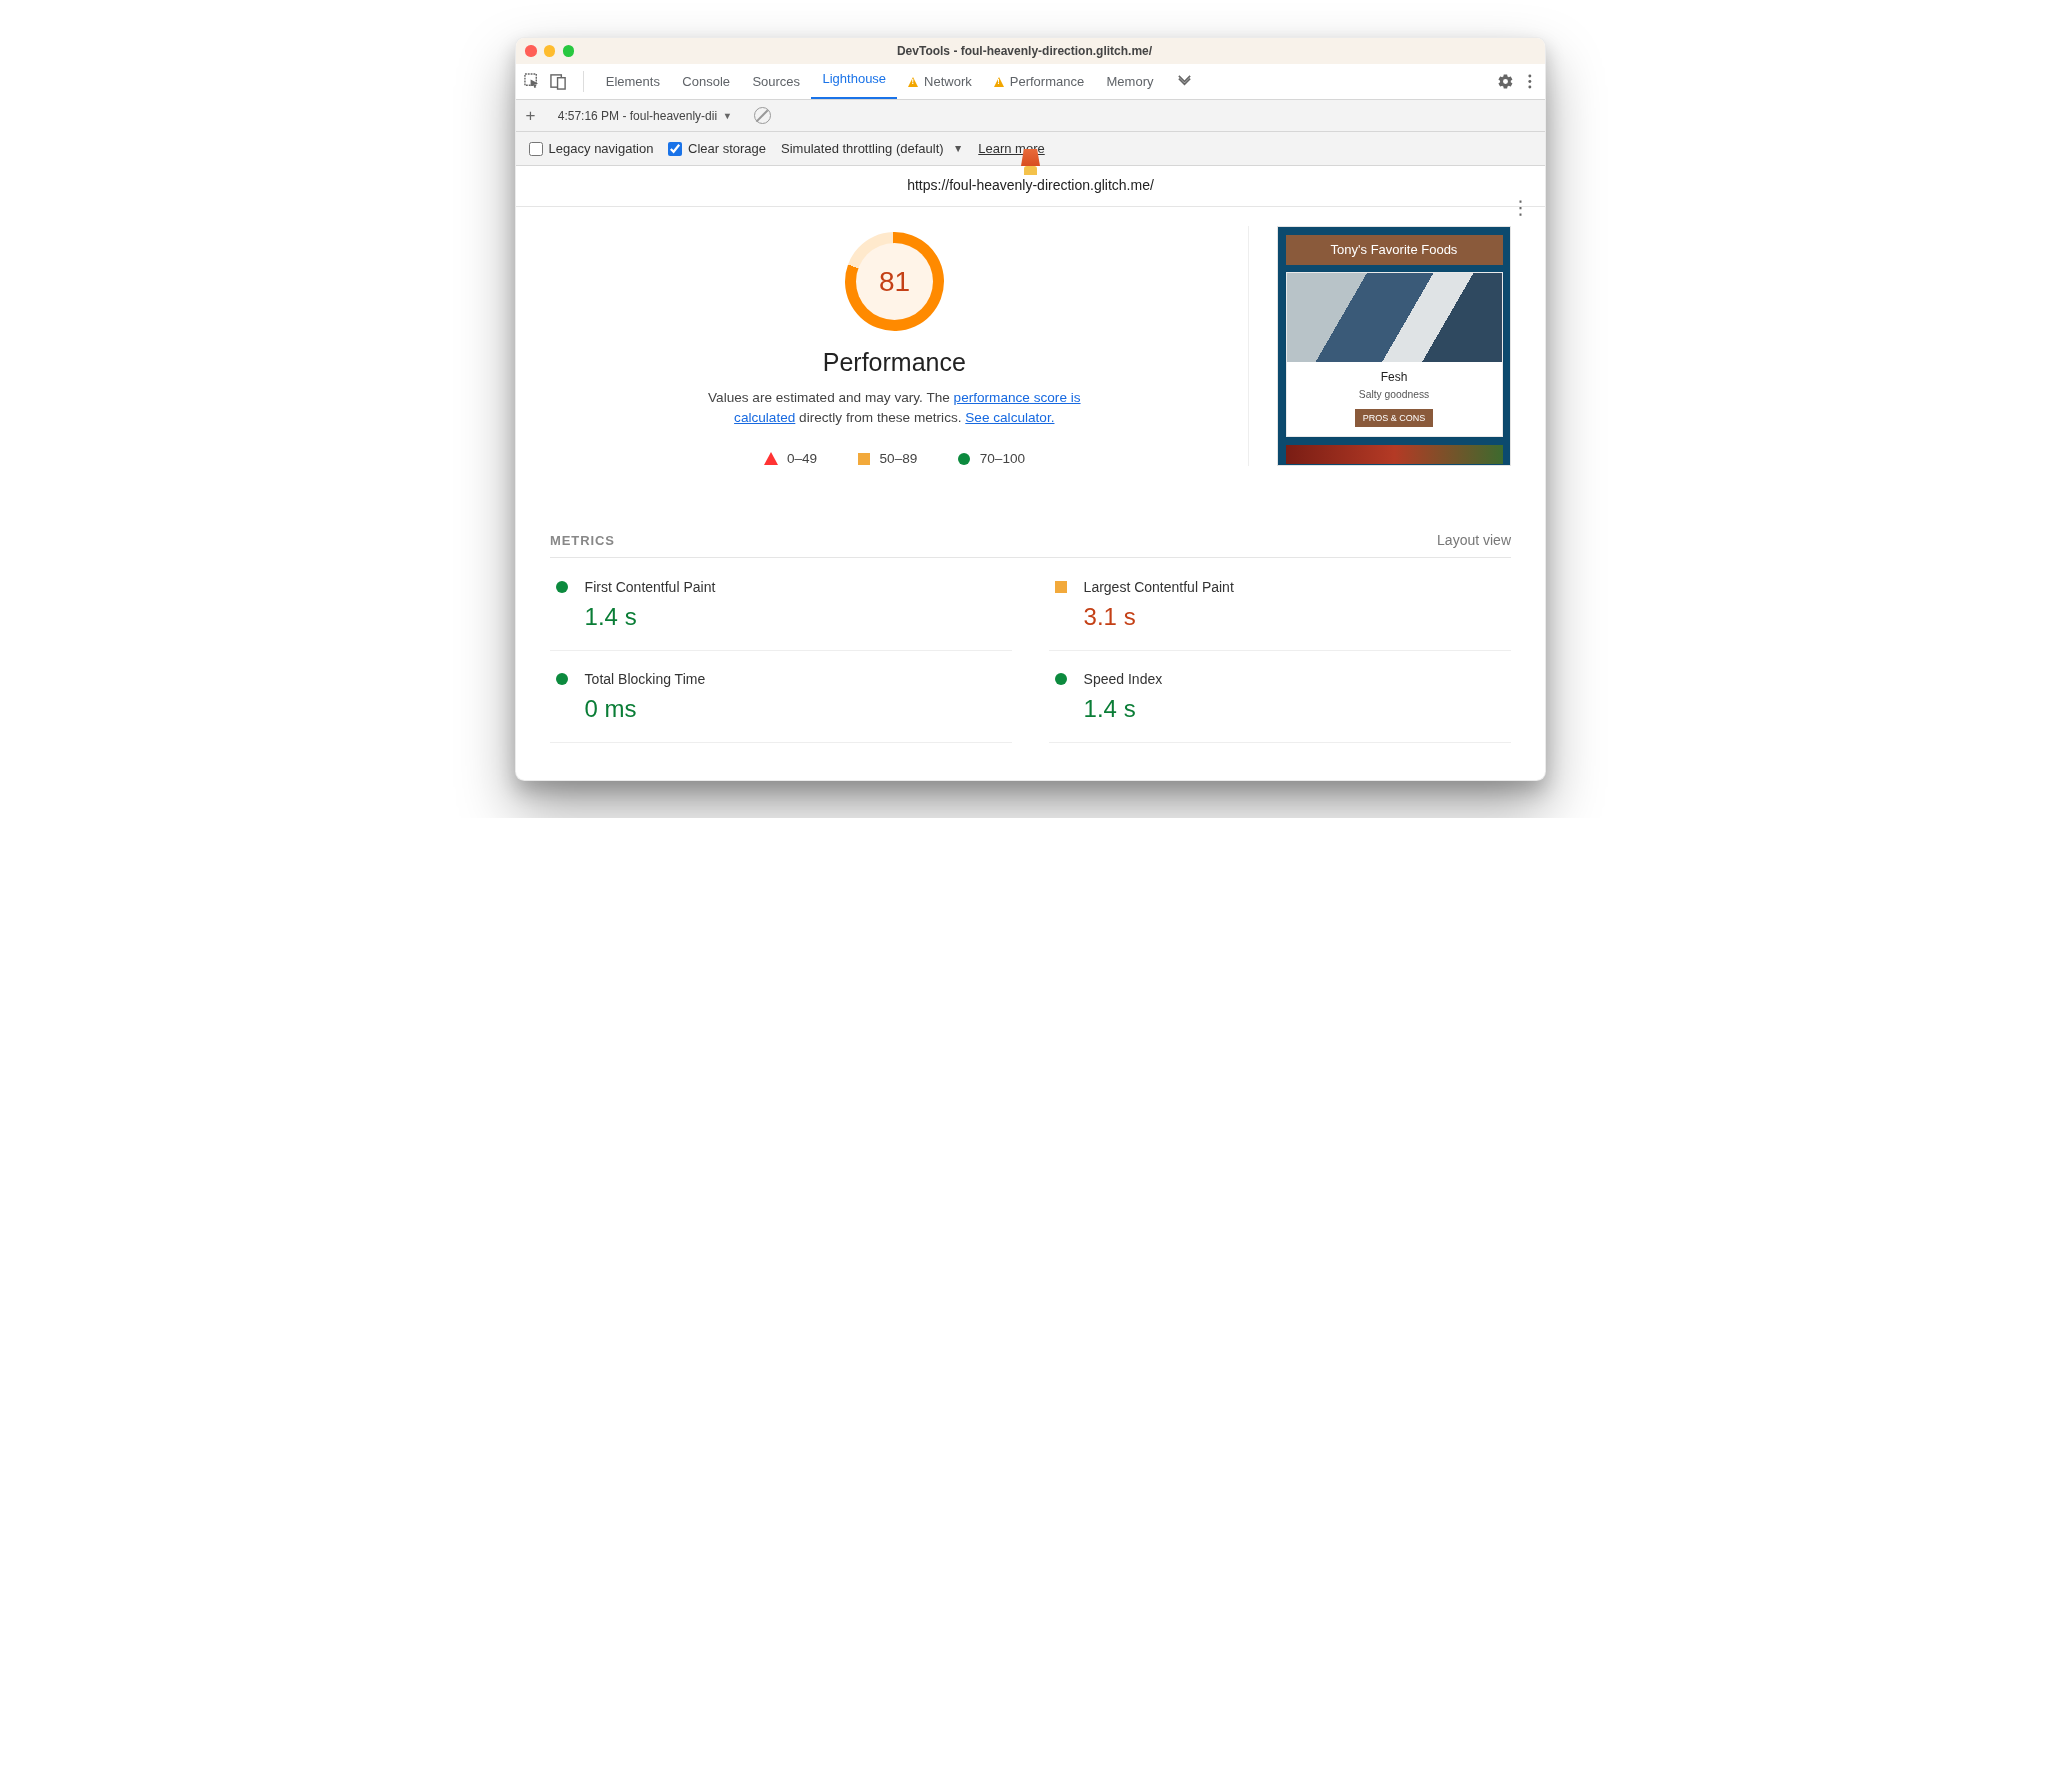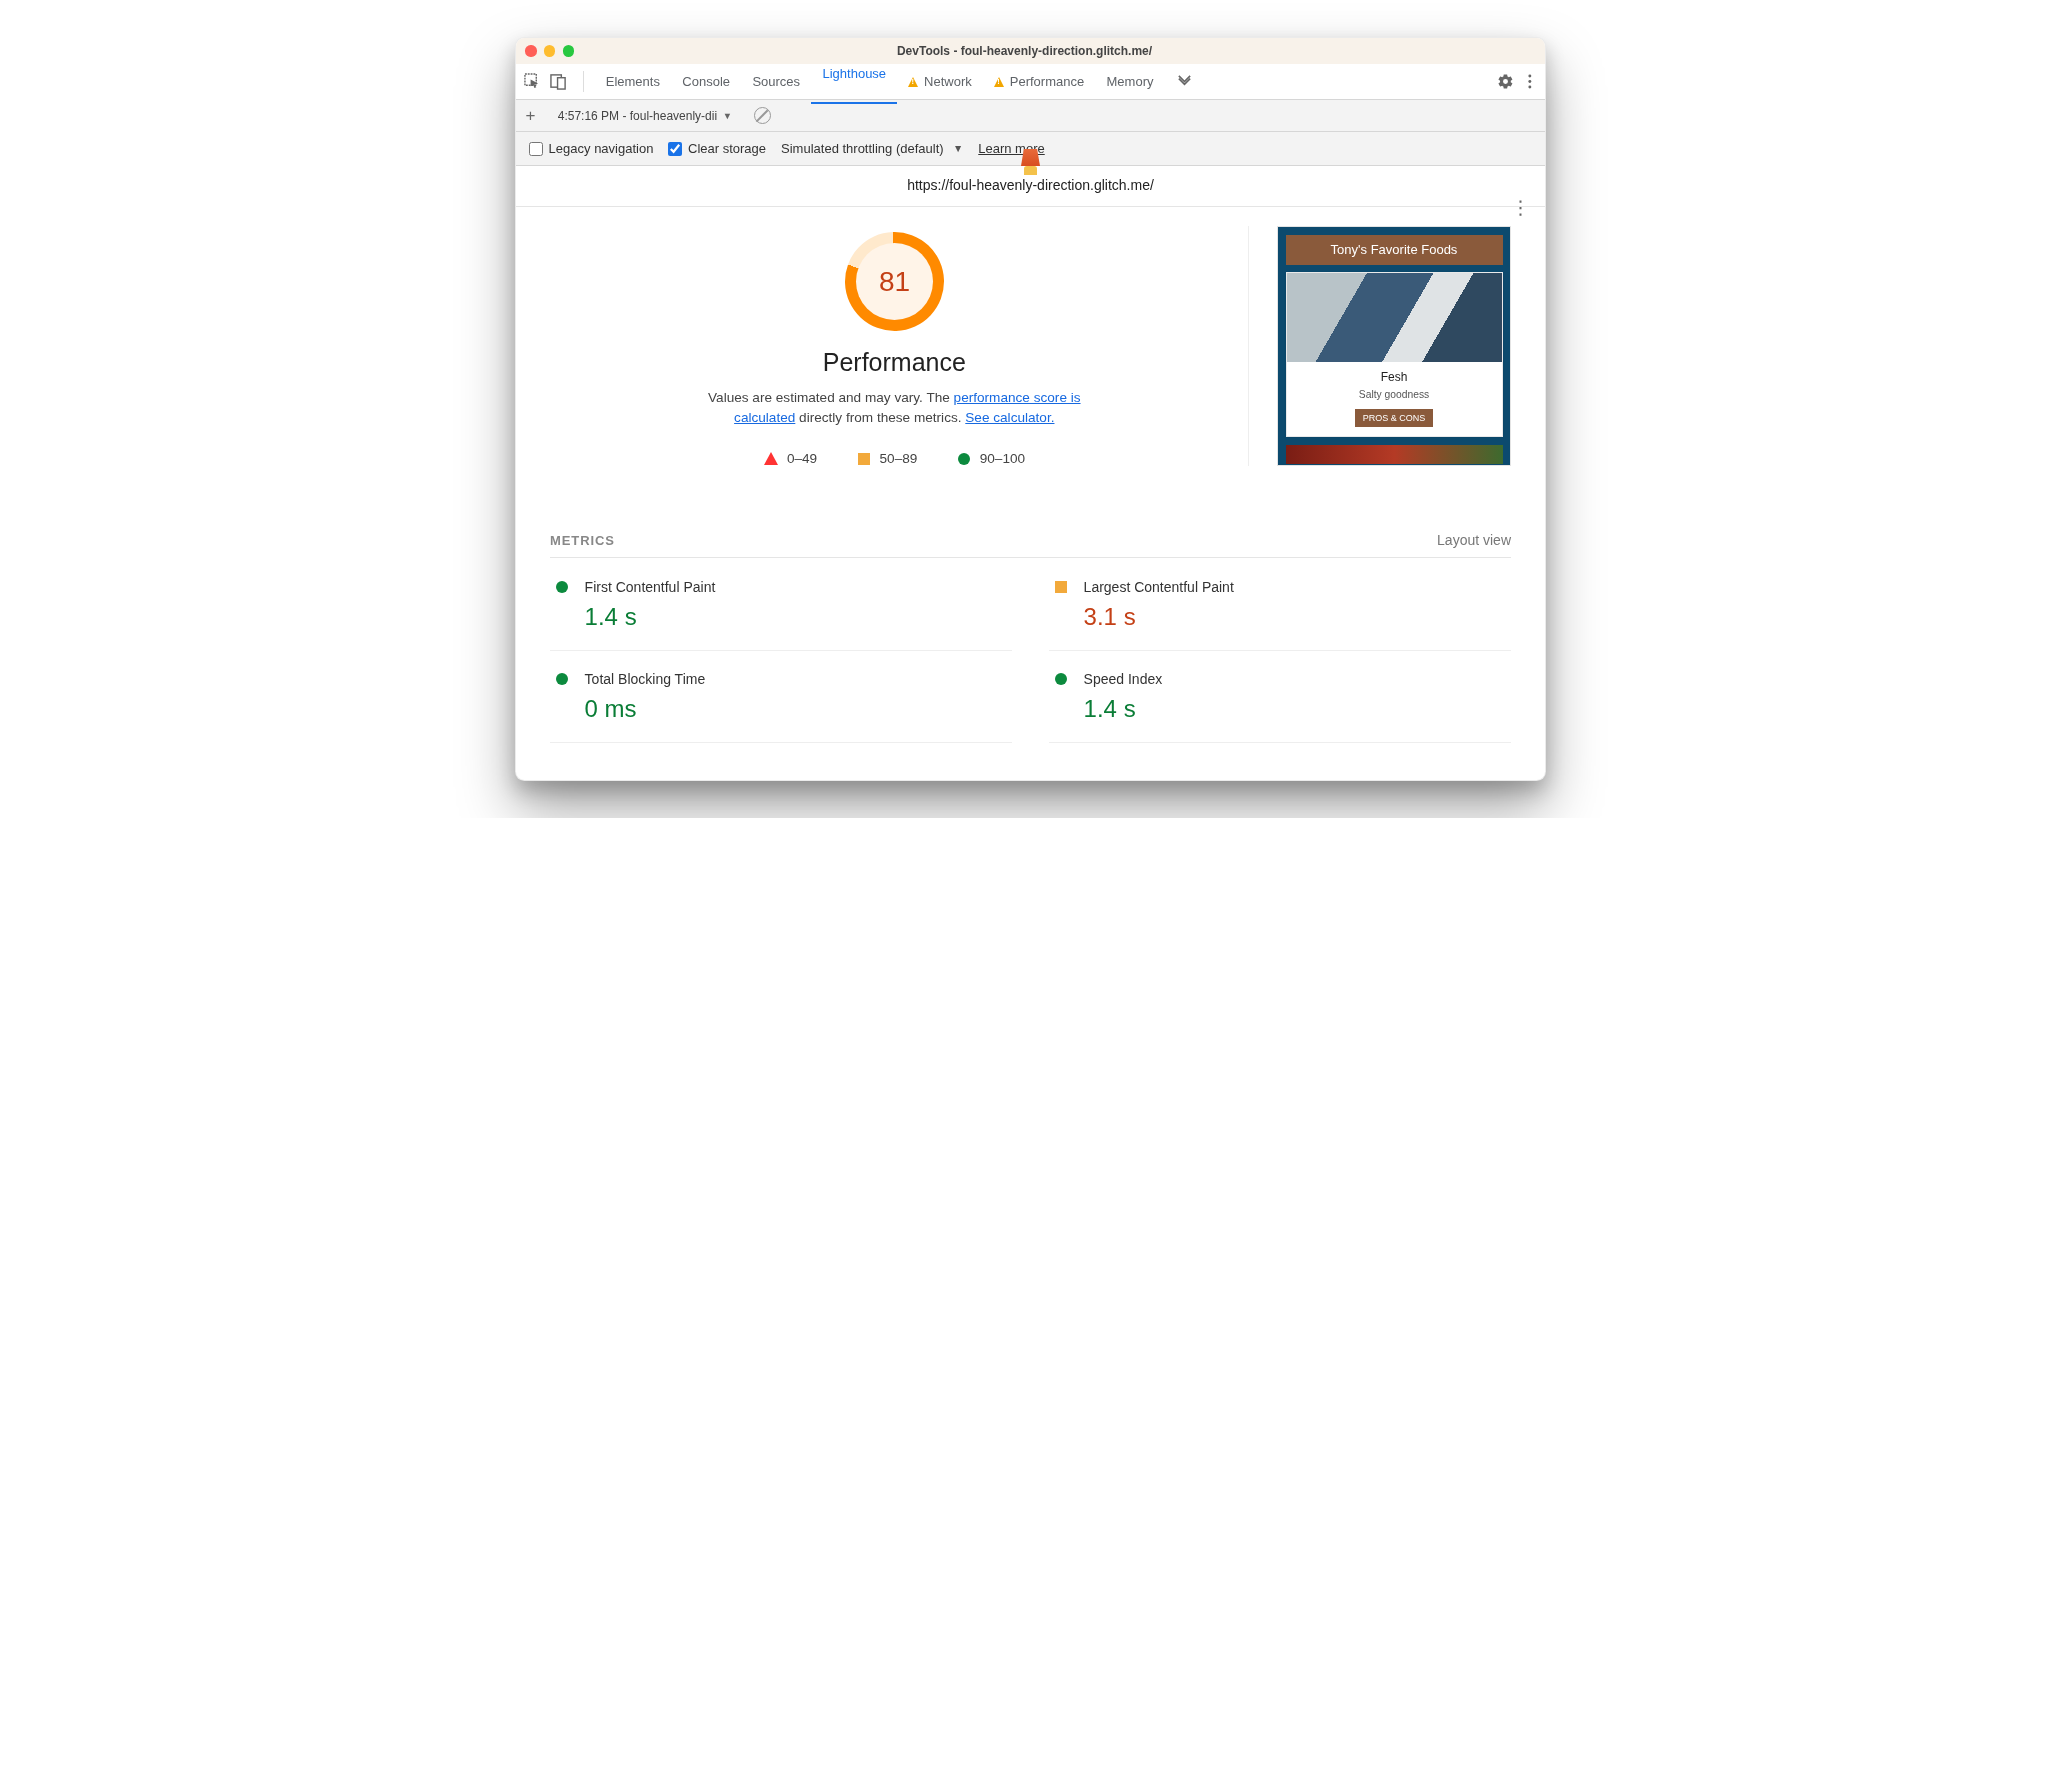--- a/index.html
+++ b/index.html
@@ -35,21 +35,21 @@
     font-size: 12px; font-weight:600; color:#444;
   }
   .tabbar {
     display:flex; align-items:center; height:36px;
     border-bottom:0.9px solid #d6d6d6; background:#fff;
     padding: 0 7.5px; gap: 5px;
   }
   .tabbar .left-icons { display:flex; gap:9.4px; align-items:center; padding-right:5.6px; }
   .tabbar .divider { width:0.9px; height:20.6px; background:#ddd; margin:0 5.6px;}
   .tab { padding: 6.6px 11.2px; color:#5f6368; font-size:13px; cursor:pointer; display:flex; align-items:center; gap:5.6px;}
-  .tab.active { color:#1a73e8; border-bottom:2.8px solid #1a73e8; padding-bottom:21px; font-weight:500;justify-content:center;}
+  .tab.active { color:#1a73e8; border-bottom:2.8px solid #1a73e8; padding-bottom:11px; font-weight:500;justify-content:center;}
   .tabbar .spacer { flex:1; }
   .warn-icon { width:0;height:0;border-left:5.6px solid transparent;border-right:5.6px solid transparent;border-bottom:10.3px solid #f2a600; position:relative;}
   .warn-icon::after{content:"!";position:absolute;left:-1.9px;top:0px;font-size:7.5px;color:#fff;font-weight:bold;}
   .subbar {
     display:flex; align-items:center; height:32px;
     background:#f3f3f3; border-bottom:0.9px solid #d6d6d6;
     padding:0 9.4px; gap:11.2px; font-size:12px; color:#444;
   }
   .plus { font-size:17px; color:#666; cursor:pointer;}
   .report-select { display:flex; align-items:center; gap:5.6px; color:#444;}
@@ -251,21 +251,21 @@
           <div class="li">
               <span class="tri"></span>
               <span>0–49</span>
             </div>
           <div class="li">
               <span class="sq"></span>
               <span>50–89</span>
             </div>
           <div class="li">
               <span class="ci"></span>
-              <span>90–100</span>
+              <span>70–100</span>
             </div>
         </div>
       </div>
 
       <div class="preview">
         <div class="pv-header">Tony's Favorite Foods</div>
         <div class="pv-card">
           <div class="pv-img"></div>
           <div class="pv-body">
             <div class="t">Fesh</div>

